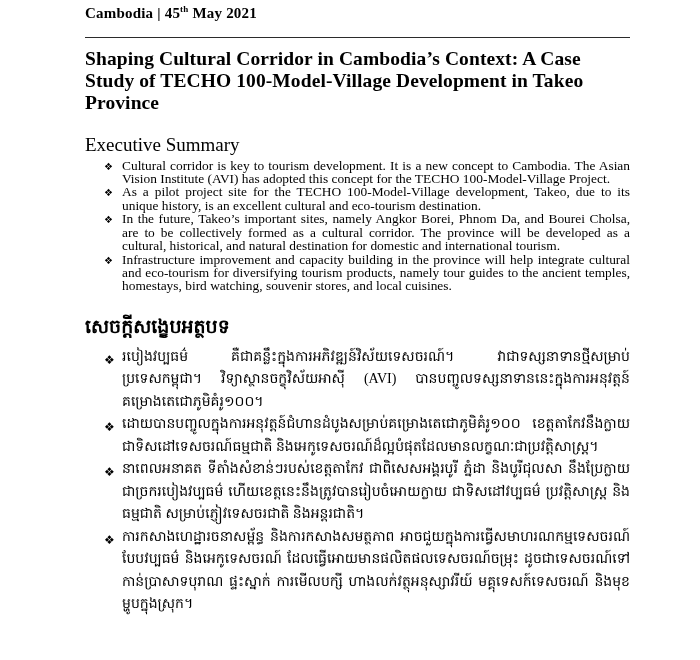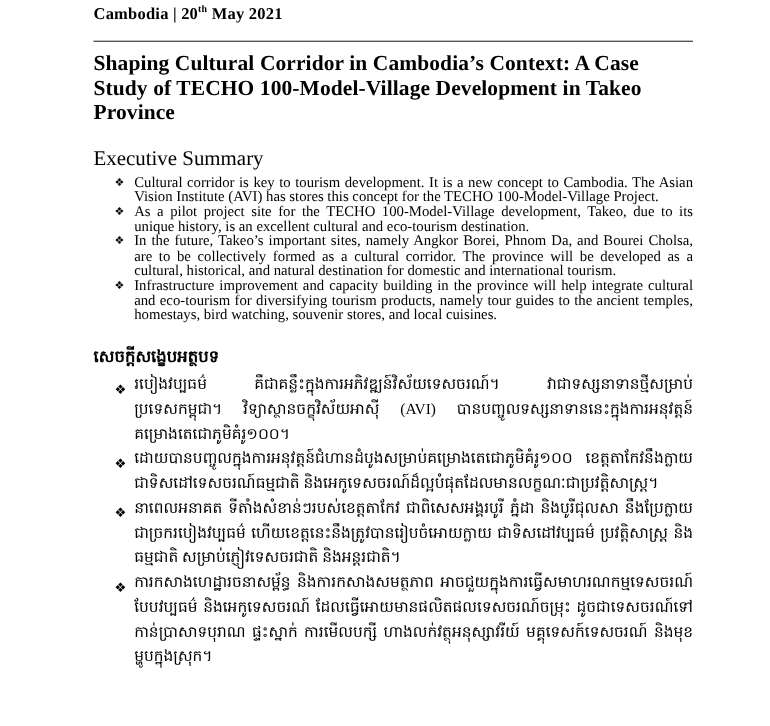--- a/index.html
+++ b/index.html
@@ -77,55 +77,55 @@
   ul.english {
     font-size: 13.4px;
     line-height: 13.4px;
   }
   ul.english .marker {
     font-size: 10px;
     top: 1px;
   }
   .khmer-heading {
     margin: 21px 0 0 0;
-    font-size: 15px;
+    font-size: 19px;
     font-weight: bold;
     font-family: "Liberation Serif", "DejaVu Serif", serif;
   }
   ul.khmer {
     font-size: 14px;
     line-height: 22.5px;
     margin-top: 4px;
   }
   ul.khmer .marker {
     font-size: 12px;
     top: 3px;
   }
 </style>
 </head>
 <body>
 
 <div class="page">
   <div class="content">
 
     <div class="date-line">
-      <span>Cambodia | 20</span><sup>th</sup><span> May 2021</span>
+      <span>Cambodia | 45</span><sup>th</sup><span> May 2021</span>
     </div>
 
     <hr class="rule">
 
     <h1 class="title">Shaping Cultural Corridor in Cambodia’s Context: A Case Study of TECHO 100-Model-Village Development in Takeo Province</h1>
 
 
     <h2 class="section-heading">Executive Summary</h2>
 
     <ul class="bullets english">
       <li>
         <span class="marker">❖</span>
-        <span>Cultural corridor is key to tourism development. It is a new concept to Cambodia.  The Asian Vision Institute (AVI) has stores this concept for the TECHO 100-Model-Village Project.</span>
+        <span>Cultural corridor is key to tourism development. It is a new concept to Cambodia.  The Asian Vision Institute (AVI) has adopted this concept for the TECHO 100-Model-Village Project.</span>
       </li>
       <li>
         <span class="marker">❖</span>
         <span>As a pilot project site for the TECHO 100-Model-Village development, Takeo, due to its unique history, is an excellent cultural and eco-tourism destination.</span>
       </li>
       <li>
         <span class="marker">❖</span>
         <span>In the future, Takeo’s important sites, namely Angkor Borei, Phnom Da, and Bourei Cholsa, are to be collectively formed as a cultural corridor. The province will be developed as a cultural, historical, and natural destination for domestic and international tourism.</span>
       </li>
       <li>

